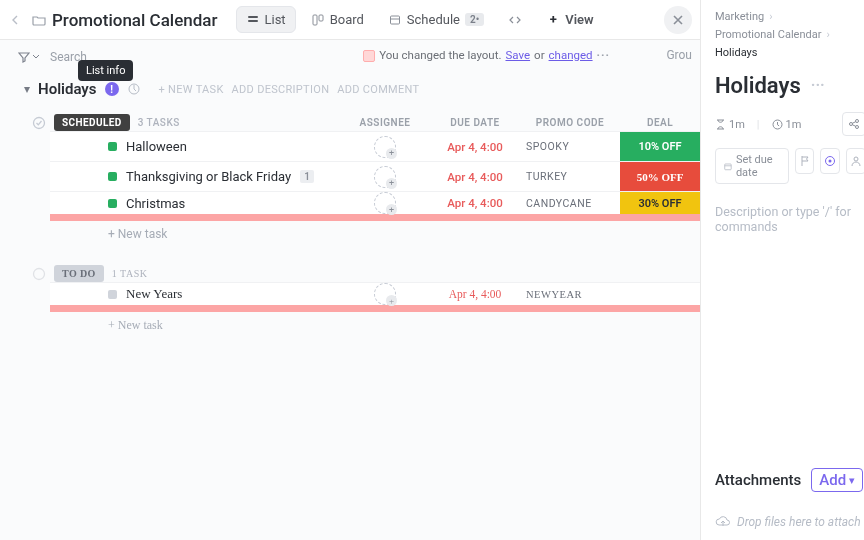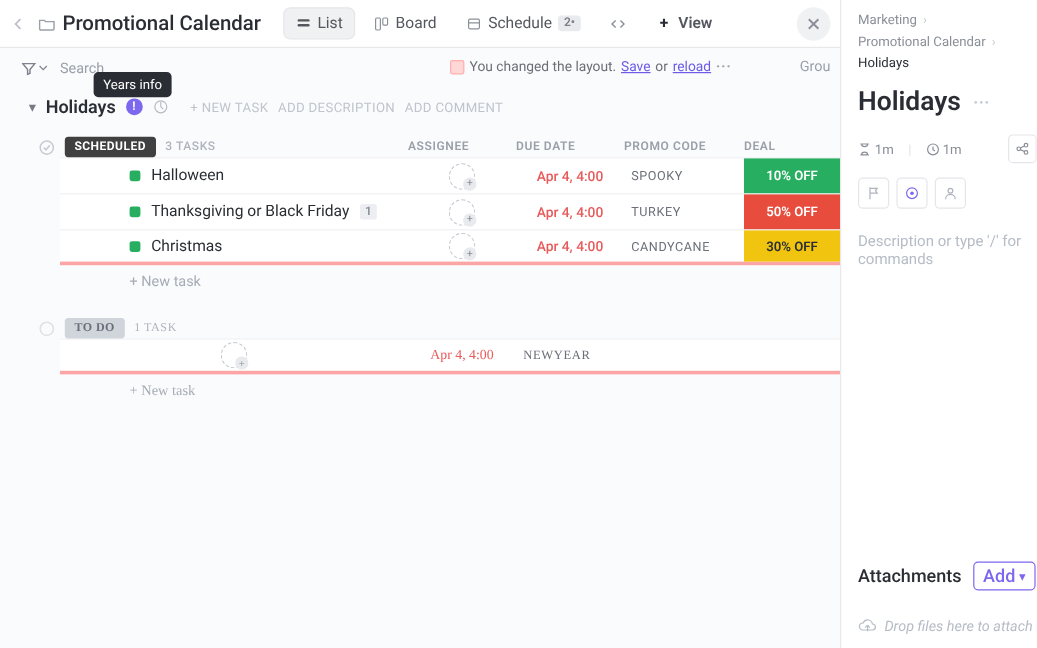--- a/index.html
+++ b/index.html
@@ -35,41 +35,41 @@
   
   .list-hdr { display:flex; align-items:center; padding:6px 24px 2px; gap:8px; }
   .chev { color:#767b85; font-size:12px; }
   .list-name { font-size:15px; font-weight:600; color:#2a2e34; }
   .info-dot { width:14px; height:14px; border-radius:50%; background:#7b68ee; color:#fff; font-size:10px; display:flex; align-items:center; justify-content:center; font-weight:700; }
   .tiny-icon { width:14px; height:14px; color:#b6bcc6; display:flex; align-items:center; justify-content:center; }
   .faded-link { color:#bfc4cd; font-size:11px; letter-spacing:.3px; }
 
   
   .columns { display:grid; grid-template-columns: 290px 90px 90px 100px 80px; align-items:center; padding-left:50px; margin-top:14px; }
-  .col-h { font-size:10px; font-weight:600; color:#9aa0a9; letter-spacing:.5px; }
+  .col-h { font-size:10px; font-weight:600; color:#9aa0a9; letter-spacing:.5px; text-align:center; }
   .col-h.first { text-align:left; display:flex; align-items:center; gap:8px; }
   .status-pill { font-size:10px; font-weight:700; letter-spacing:.4px; padding:3px 8px; border-radius:3px; color:#fff; }
   .pill-green { background:#404040; }
   .pill-gray { background:#d0d4db; color:#6a6f79; }
   .task-count { font-size:10px; color:#aeb3bd; font-weight:500; }
 
   .row { display:grid; grid-template-columns: 290px 90px 90px 100px 80px; align-items:center; height:30px; border-top:1px solid #f0f1f3; background:#fff; }
-  .row:last-child { border-bottom:3px solid #fca5a5; }
+  .row:last-child { border-bottom:7px solid #fca5a5; }
   .task-name-cell { display:flex; align-items:center; gap:9px; padding-left:58px; }
   .sq { width:9px; height:9px; border-radius:2px; }
   .task-name { font-size:13px; color:#2a2e34; }
   .count-box { background:#eceef1; color:#8a8f98; font-size:10px; padding:1px 4px; border-radius:2px; font-weight:600; }
   .assignee { display:flex; justify-content:center; }
   .avatar-empty { width:22px; height:22px; border-radius:50%; border:1px dashed #c6cbd4; position:relative; }
   .avatar-empty::after { content:"+"; position:absolute; right:-2px; bottom:-2px; width:11px; height:11px; border-radius:50%; background:#e8eaed; color:#8a8f98; font-size:9px; display:flex; align-items:center; justify-content:center; }
   .due { font-size:11.5px; color:#e85b5b; text-align:center; font-weight:500; }
   .promo { font-size:10.5px; color:#6a6f79; letter-spacing:.5px; text-align:left; padding-left:6px; }
   .deal { font-size:11px; font-weight:600; color:#fff; height:100%; display:flex; align-items:center; justify-content:center; }
   .deal.green { background:#27ae60; }
-  .deal.red { background:#e74c3c; }
+  .deal.red { background:#e74c3c;font-family:Liberation Serif, serif; }
   .deal.yellow { background:#f1c40f; color:#2a2e34; }
 
   .new-task { padding:6px 0 6px 58px; color:#a6acb6; font-size:12px; cursor:pointer; }
 
   .sec2 { margin-top:18px;font-family:Liberation Serif, serif; }
   .sec2 .columns { margin-top:0; }
 
   
   .crumbs { font-size:11px; color:#8a8f98; display:flex; gap:5px; align-items:center; flex-wrap:wrap; }
   .crumbs span.sep { color:#c6cbd4; }
@@ -170,27 +170,27 @@
           <path d="M1 2l3 3 3-3" stroke="#7e838e" fill="none"></path>
         </svg>
     </span>
     <span class="search">Search</span>
 
     <div class="layout-notice">
       <span class="warn"></span>
       <span>You changed the layout.</span>
       <a>Save</a>
       <span>or</span>
-      <a>reload</a>
+      <a>changed</a>
       <span class="more-dots">···</span>
     </div>
     <span class="group-label">Grou</span>
   </div>
 
-  <div class="tooltip">Years info</div>
+  <div class="tooltip">List info</div>
 
   <div class="list-hdr">
     <span class="chev">▾</span>
     <span class="list-name">Holidays</span>
     <span class="info-dot">!</span>
     <span class="tiny-icon">
       <svg width="14" height="14" viewBox="0 0 14 14">
           <circle cx="7" cy="7" r="5" fill="none" stroke="#b6bcc6"></circle>
           <path d="M7 3v4l2 2" stroke="#b6bcc6" fill="none"></path>
         </svg>
@@ -267,20 +267,24 @@
         <span class="status-pill pill-gray">TO DO</span>
         <span class="task-count">1 TASK</span>
       </div>
       <div class="col-h"></div>
         <div class="col-h"></div>
         <div class="col-h"></div>
         <div class="col-h"></div>
     </div>
     <div id="rows-1" style="margin-left:50px">
         <div class="row">
+          <div class="task-name-cell">
+            <span class="sq" style="background:#d0d4db"></span>
+            <span class="task-name">New Years</span>
+          </div>
           <div class="assignee">
             <div class="avatar-empty"></div>
           </div>
           <div class="due">Apr 4, 4:00</div>
           <div class="promo">NEWYEAR</div>
         </div>
       </div>
     <div class="new-task" style="margin-left:50px">+ New task</div>
   </div>
 
@@ -316,20 +320,27 @@
     <span class="share-btn">
       <svg width="12" height="12" viewBox="0 0 12 12">
           <circle cx="3" cy="6" r="1.5" fill="none" stroke="#8a8f98"></circle>
           <circle cx="9" cy="3" r="1.5" fill="none" stroke="#8a8f98"></circle>
           <circle cx="9" cy="9" r="1.5" fill="none" stroke="#8a8f98"></circle>
           <path d="M4.3 5.3 7.7 3.7M4.3 6.7l3.4 1.6" stroke="#8a8f98"></path>
         </svg>
     </span>
   </div>
   <div class="sp-actions">
+    <div class="sp-pill">
+      <svg width="11" height="11" viewBox="0 0 11 11">
+          <rect x="1" y="2" width="9" height="8" rx="1" fill="none" stroke="#aeb3bd"></rect>
+          <path d="M1 4.5h9" stroke="#aeb3bd"></path>
+        </svg>
+      <span>Set due date</span>
+    </div>
     <div class="sp-iconbtn">
         <svg width="12" height="12" viewBox="0 0 12 12">
           <path d="M3 1v10M3 2h6l-1.5 2L9 6H3" fill="none" stroke="#aeb3bd"></path>
         </svg>
       </div>
     <div class="sp-iconbtn purple">
         <svg width="12" height="12" viewBox="0 0 12 12">
           <circle cx="6" cy="6" r="4.5" fill="none" stroke="#7b68ee"></circle>
           <circle cx="6" cy="6" r="1.5" fill="#7b68ee"></circle>
         </svg>

